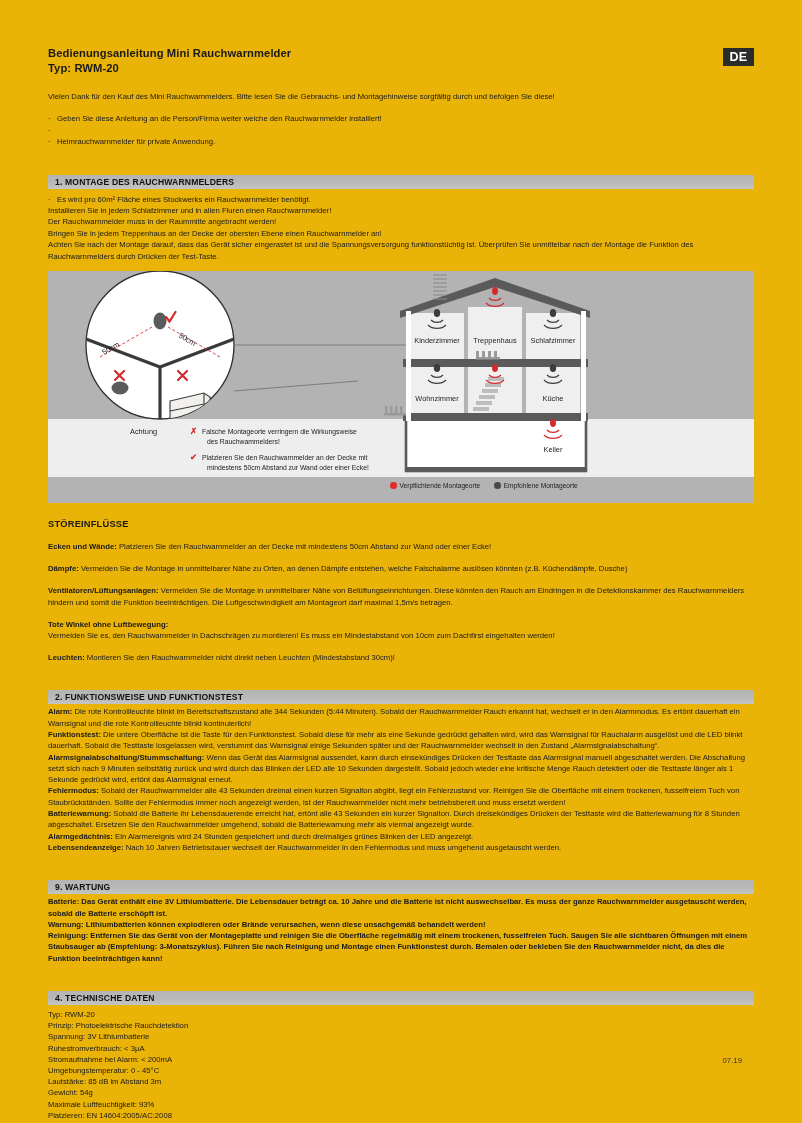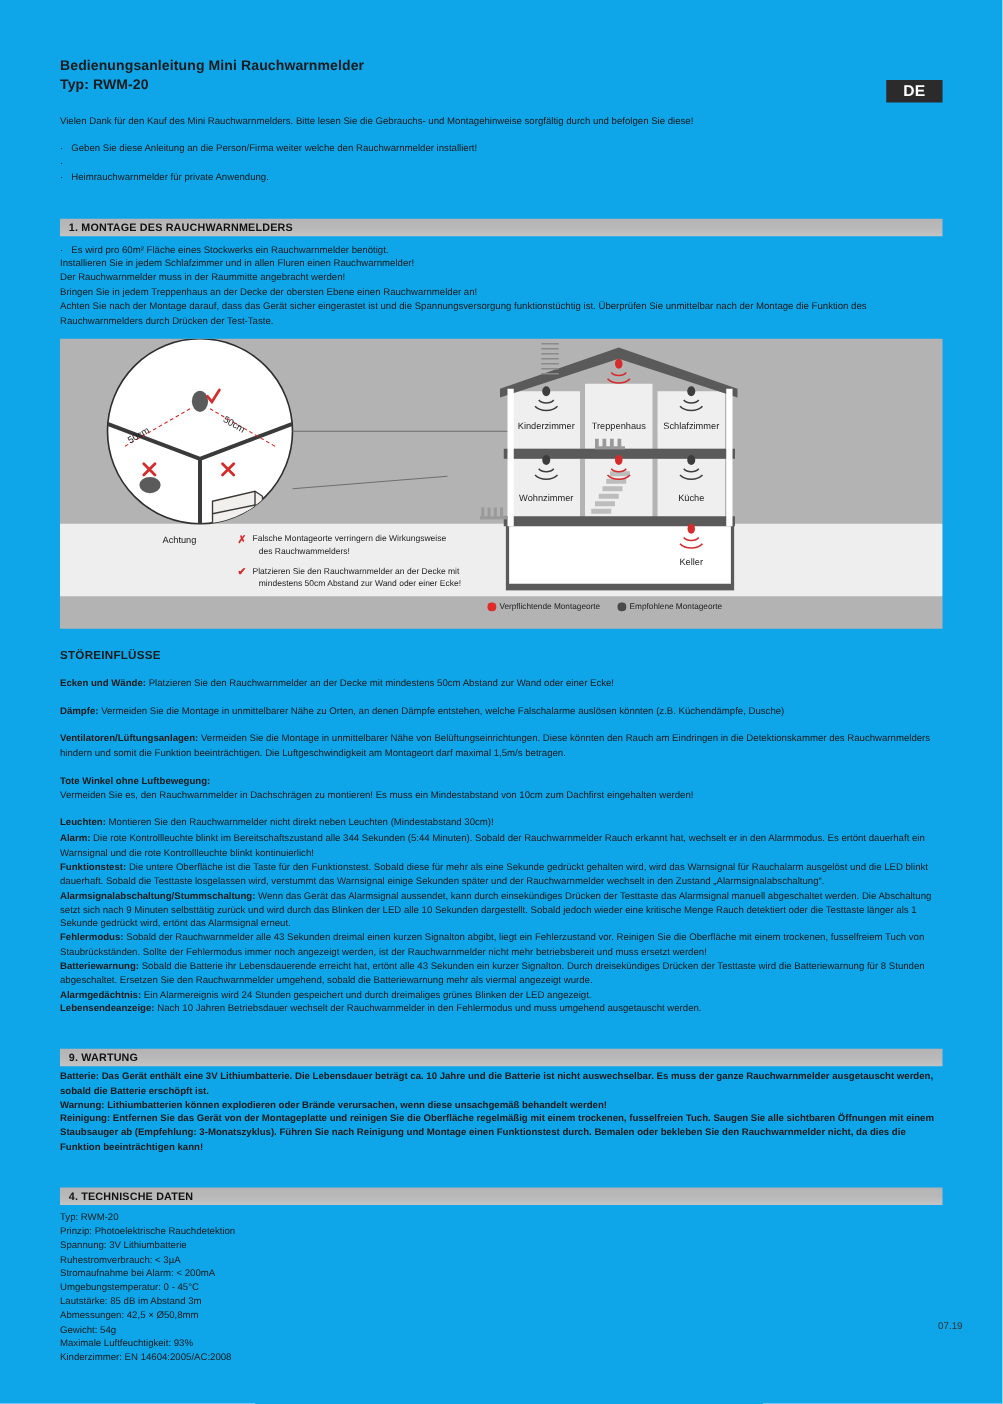--- a/index.html
+++ b/index.html
@@ -9,21 +9,21 @@
     background: #ffffff;
   }
   body {
     font-family: "Liberation Sans", sans-serif;
     color: #1a1a1a;
   }
   .page {
     position: relative;
     width: 802px;
     height: 1123px;
-    background: #0ea5e9;
+    background: #eab308;
     overflow: hidden;
     box-sizing: border-box;
   }
   .content {
     position: absolute;
     left: 48px;
     top: 46px;
     width: 706px;
   }
 
@@ -41,22 +41,22 @@
   .doc-subtitle {
     font-size: 11.2px;
     font-weight: bold;
     line-height: 14.5px;
     letter-spacing: 0.1px;
     margin: 0;
   }
   .lang-badge {
     position: absolute;
     right: 0;
-    top: 18px;
-    width: 45px;
+    top: 2px;
+    width: 31px;
     height: 18px;
     background: #2b2b2b;
     color: #ffffff;
     font-size: 12.5px;
     font-weight: bold;
     letter-spacing: 0.3px;
     display: flex;
     align-items: center;
     justify-content: center;
   }
@@ -203,21 +203,21 @@
 
   .techdata {
     margin-top: 4px;
     font-size: 7.7px;
     line-height: 11.2px;
   }
   .techdata div { white-space: nowrap; }
 
   .docdate {
     position: absolute;
-    right: 32px;
+    right: 60px;
     top: 1056px;
     font-size: 7.8px;
     color: #333;
     text-align: right;
   }
 </style>
 </head>
 <body>
 
 <div class="page">
@@ -434,20 +434,21 @@
       </div>
       <div class="item">
         <b>Tote Winkel ohne Luftbewegung:</b>
         <div>Vermeiden Sie es, den Rauchwarnmelder in Dachschrägen zu montieren! Es muss ein Mindestabstand von 10cm zum Dachfirst eingehalten werden!</div>
       </div>
       <div class="item">
         <b>Leuchten:</b><span> Montieren Sie den Rauchwarnmelder nicht direkt neben Leuchten (Mindestabstand 30cm)!</span>
       </div>
     </div>
 
+    <div class="section-bar">2. FUNKTIONSWEISE UND FUNKTIONSTEST</div>
     <div class="fn-block">
       <p><b>Alarm:</b><span> Die rote Kontrollleuchte blinkt im Bereitschaftszustand alle 344 Sekunden (5:44 Minuten). Sobald der Rauchwarnmelder Rauch erkannt hat, wechselt er in den Alarmmodus. Es ertönt dauerhaft ein Warnsignal und die rote Kontrollleuchte blinkt kontinuierlich!</span></p>
       <p><b>Funktionstest:</b><span> Die untere Oberfläche ist die Taste für den Funktionstest. Sobald diese für mehr als eine Sekunde gedrückt gehalten wird, wird das Warnsignal für Rauchalarm ausgelöst und die LED blinkt dauerhaft. Sobald die Testtaste losgelassen wird, verstummt das Warnsignal einige Sekunden später und der Rauchwarnmelder wechselt in den Zustand „Alarmsignalabschaltung“.</span></p>
       <p><b>Alarmsignalabschaltung/Stummschaltung:</b><span> Wenn das Gerät das Alarmsignal aussendet, kann durch einsekündiges Drücken der Testtaste das Alarmsignal manuell abgeschaltet werden. Die Abschaltung setzt sich nach 9 Minuten selbsttätig zurück und wird durch das Blinken der LED alle 10 Sekunden dargestellt. Sobald jedoch wieder eine kritische Menge Rauch detektiert oder die Testtaste länger als 1 Sekunde gedrückt wird, ertönt das Alarmsignal erneut.</span></p>
       <p><b>Fehlermodus:</b><span> Sobald der Rauchwarnmelder alle 43 Sekunden dreimal einen kurzen Signalton abgibt, liegt ein Fehlerzustand vor. Reinigen Sie die Oberfläche mit einem trockenen, fusselfreiem Tuch von Staubrückständen. Sollte der Fehlermodus immer noch angezeigt werden, ist der Rauchwarnmelder nicht mehr betriebsbereit und muss ersetzt werden!</span></p>
       <p><b>Batteriewarnung:</b><span> Sobald die Batterie ihr Lebensdauerende erreicht hat, ertönt alle 43 Sekunden ein kurzer Signalton. Durch dreisekündiges Drücken der Testtaste wird die Batteriewarnung für 8 Stunden abgeschaltet. Ersetzen Sie den Rauchwarnmelder umgehend, sobald die Batteriewarnung mehr als viermal angezeigt wurde.</span></p>
       <p><b>Alarmgedächtnis:</b><span> Ein Alarmereignis wird 24 Stunden gespeichert und durch dreimaliges grünes Blinken der LED angezeigt.</span></p>
       <p><b>Lebensendeanzeige:</b><span> Nach 10 Jahren Betriebsdauer wechselt der Rauchwarnmelder in den Fehlermodus und muss umgehend ausgetauscht werden.</span></p>
     </div>
 
@@ -460,23 +461,22 @@
 
     <div class="section-bar">4. TECHNISCHE DATEN</div>
     <div class="techdata">
       <div>Typ: RWM-20</div>
       <div>Prinzip: Photoelektrische Rauchdetektion</div>
       <div>Spannung: 3V Lithiumbatterie</div>
       <div>Ruhestromverbrauch: &lt; 3µA</div>
       <div>Stromaufnahme bei Alarm: &lt; 200mA</div>
       <div>Umgebungstemperatur: 0 - 45°C</div>
       <div>Lautstärke:  85 dB im Abstand 3m</div>
-      <div>Abmessungen: 42,5 × Ø50,8mm</div>
       <div>Gewicht: 54g</div>
       <div>Maximale Luftfeuchtigkeit: 93%</div>
-      <div>Kinderzimmer: EN 14604:2005/AC:2008</div>
+      <div>Platzieren: EN 14604:2005/AC:2008</div>
     </div>
 
   </div>
 
   <div class="docdate">07.19</div>
 
 </div>
 
 </body></html>

